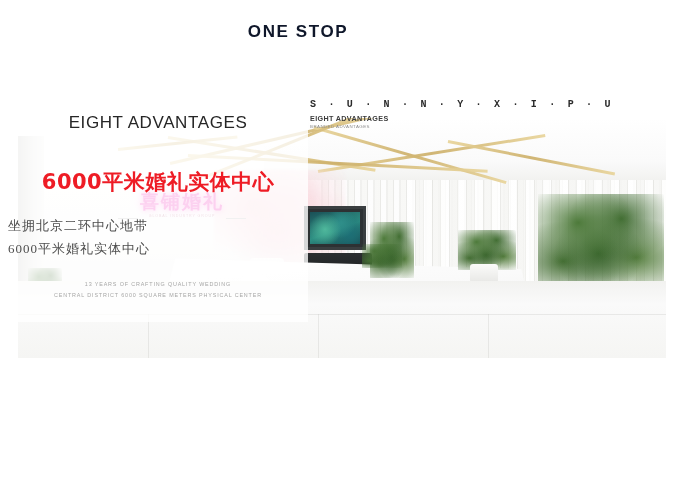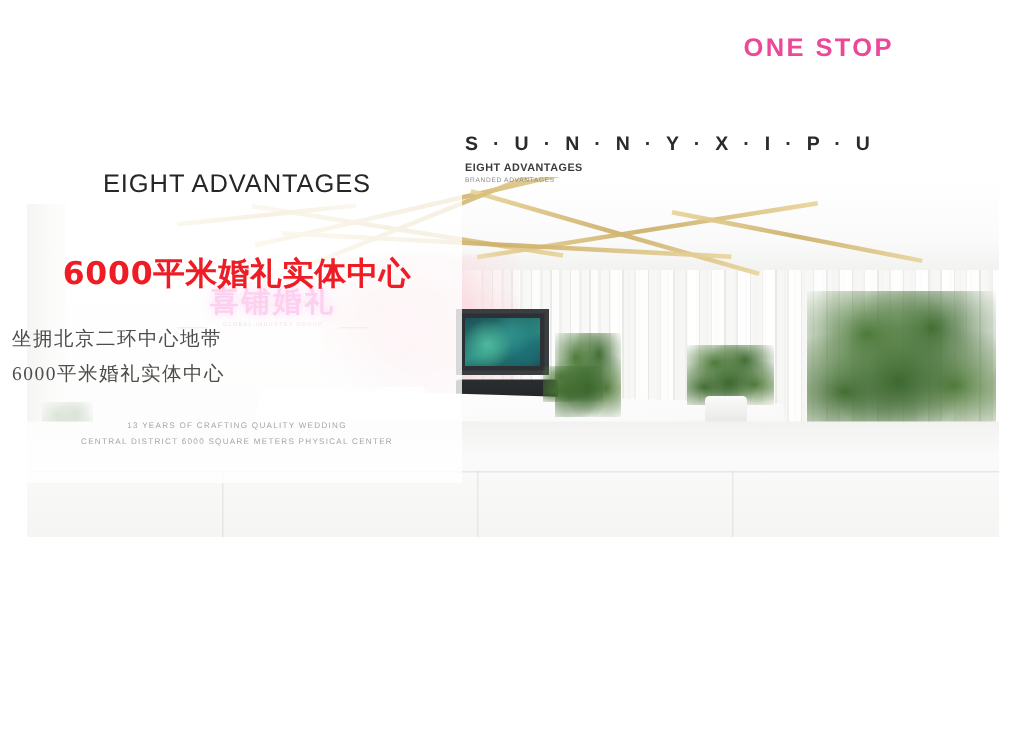--- a/index.html
+++ b/index.html
@@ -19,25 +19,25 @@
   #header {
     position: absolute;
     left: 0; top: 0;
     width: 680px; height: 80px;
     background: #ffffff;
   }
   #header-eyebrow {
     position: absolute;
     left: 0; top: 22px;
     width: 596px;
-    text-align: right;
+    text-align: center;
     font-size: 17px;
     font-weight: bold;
     letter-spacing: 1.6px;
-    color: #ec4899;
+    color: #0f172a;
     font-family: "Liberation Sans", sans-serif;
   }
   #header-title {
     position: absolute;
     left: 0; top: 47px;
     width: 680px;
     text-align: center;
     font-size: 19px;
     letter-spacing: 3.5px;
     color: #3a3a3a;
@@ -291,26 +291,27 @@
   #overlay-caption-0 { top: 201px; }
   #overlay-caption-1 { top: 212px; }
 
   
   #brand-block {
     position: absolute;
     left: 310px; top: 88px;
     width: 210px;
   }
   #brand-name {
-    font-size: 13px;
+    font-size: 10px;
     font-weight: bold;
     letter-spacing: 3.2px;
     color: #2b2b2b;
-    font-family: Liberation Sans, sans-serif;
+    font-family: Liberation Mono, monospace;
     white-space: nowrap;
+    margin-top: 11px;
   }
   #brand-line1 {
     margin-top: 4px;
     font-size: 7.2px;
     font-weight: bold;
     letter-spacing: 0.35px;
     color: #3b3b3b;
     font-family: "Liberation Sans", sans-serif;
   }
   #brand-line2 {

